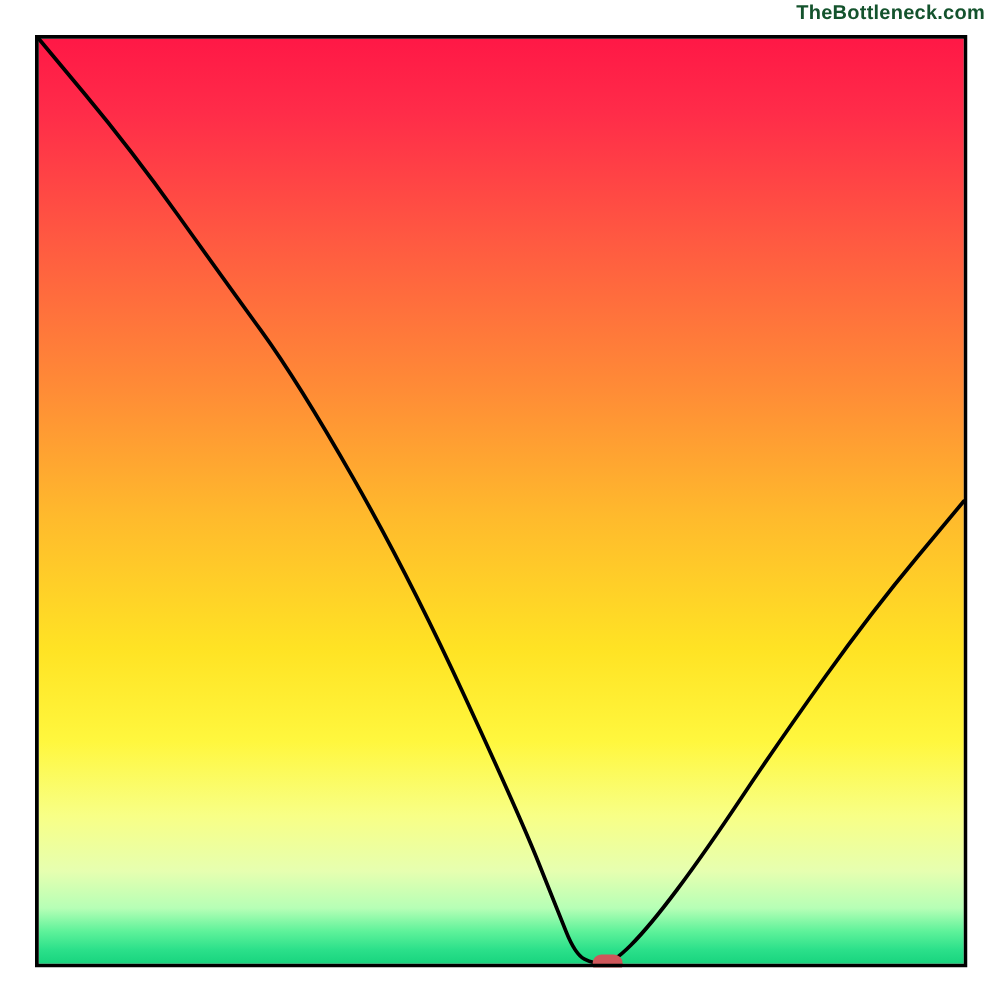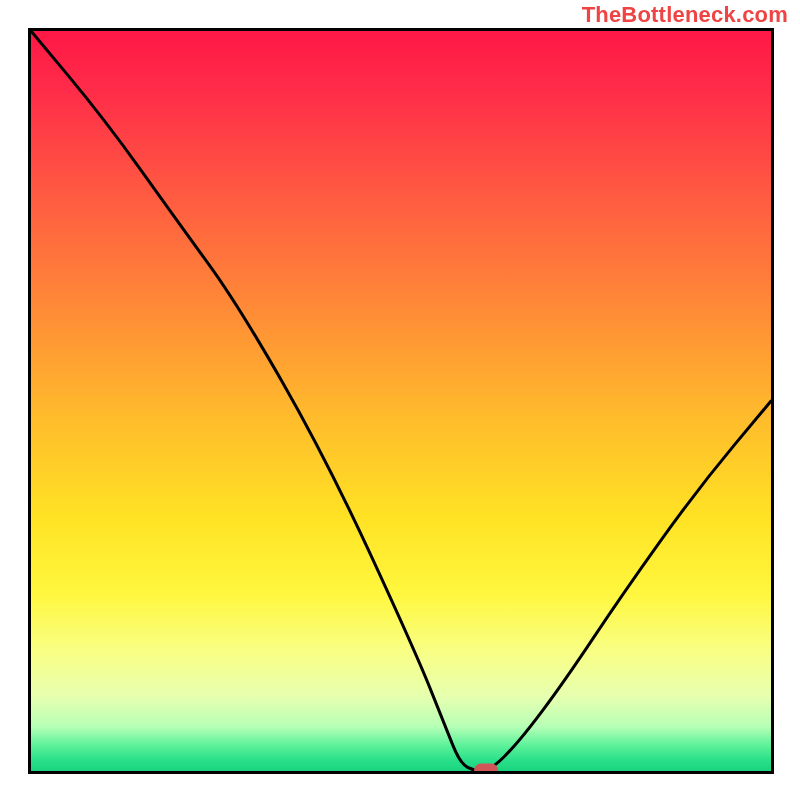--- a/index.html
+++ b/index.html
@@ -12,23 +12,23 @@
   }
   .container {
     position: relative;
     width: 800px;
     height: 800px;
   }
   .watermark {
     position: absolute;
     top: 2px;
     right: 12px;
-    font-size: 22px;
+    font-size: 16px;
     font-weight: bold;
-    color: #ef4444;
+    color: #14532d;
     letter-spacing: 0.2px;
   }
   svg.chart {
     position: absolute;
     top: 28px;
     left: 28px;
   }
 </style>
 </head>
 <body>

